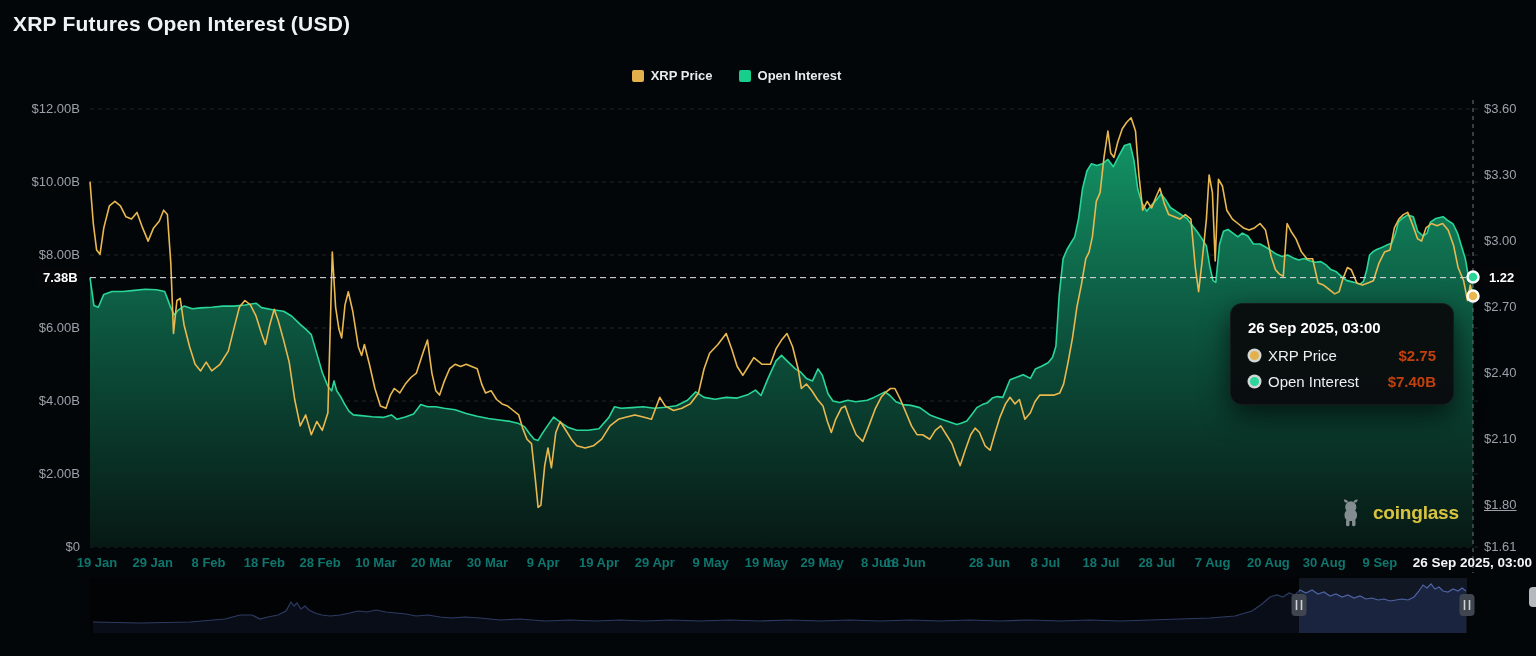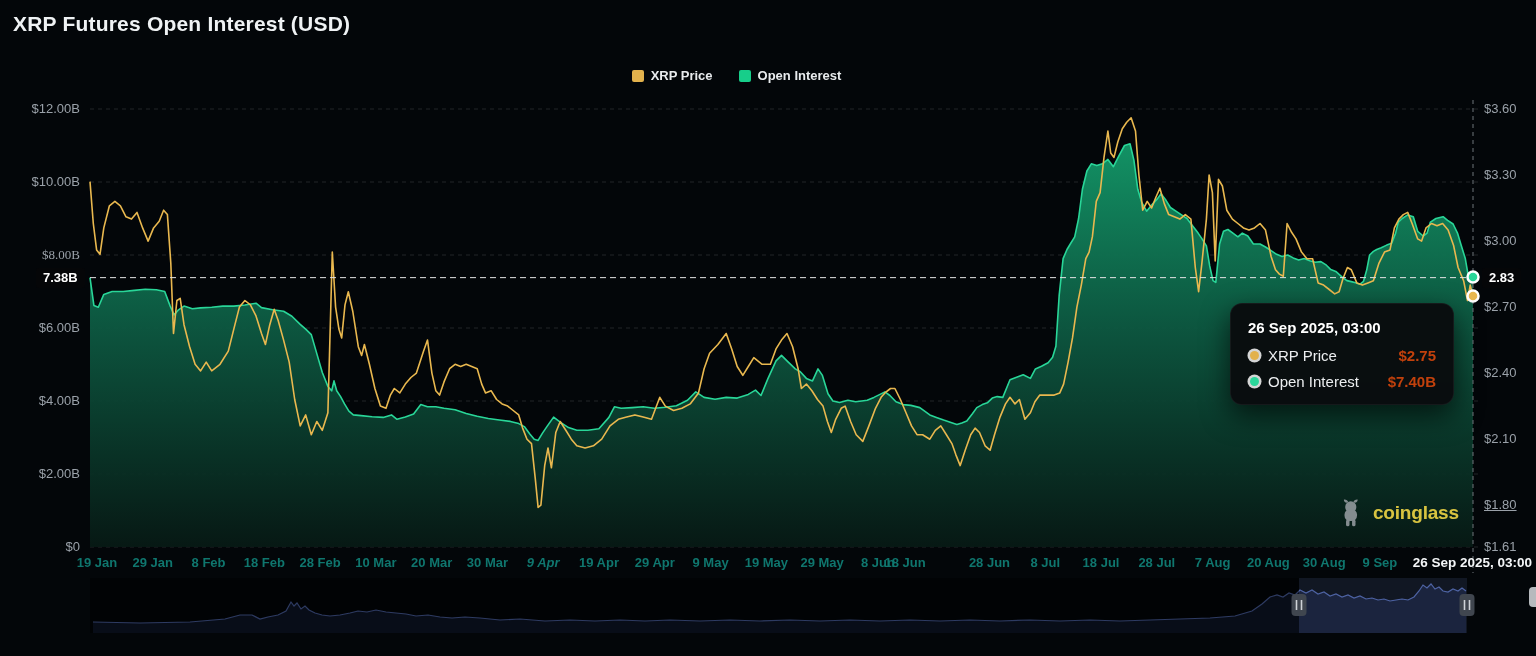--- a/index.html
+++ b/index.html
@@ -88,21 +88,21 @@
       </g>
     <g id="markers">
         <circle cx="1473" cy="276.9" r="5.5" fill="#29d698" stroke="#ffffff" stroke-width="2.5"></circle>
         <circle cx="1473" cy="296.0854271356784" r="5.5" fill="#e9b84f" stroke="#ffffff" stroke-width="2.5"></circle>
       </g>
   </svg>
 
   <div id="ylabs-left">
       <div class="ylab left" style="top: 101px;">$12.00B</div>
       <div class="ylab left" style="top: 174px;">$10.00B</div>
-      <div class="ylab left" style="top: 247px; font-family: Liberation Serif, serif;">$8.00B</div>
+      <div class="ylab left" style="top: 247px;">$8.00B</div>
       <div class="ylab left" style="top: 320px;">$6.00B</div>
       <div class="ylab left" style="top: 393px;">$4.00B</div>
       <div class="ylab left" style="top: 466px;">$2.00B</div>
       <div class="ylab left" style="top: 539px;">$0</div>
     </div>
   <div id="ylabs-right">
       <div class="ylab right" style="top: 101px;">$3.60</div>
       <div class="ylab right" style="top: 167.03px;">$3.30</div>
       <div class="ylab right" style="top: 233.06px;">$3.00</div>
       <div class="ylab right" style="top: 299.09px;">$2.70</div>
@@ -113,41 +113,41 @@
     </div>
   <div id="xlabs">
       <div class="xlab" style="left: 52px;">19 Jan</div>
       <div class="xlab" style="left: 107.78px;">29 Jan</div>
       <div class="xlab" style="left: 163.56px;">8 Feb</div>
       <div class="xlab" style="left: 219.34px;">18 Feb</div>
       <div class="xlab" style="left: 275.12px;">28 Feb</div>
       <div class="xlab" style="left: 330.9px;">10 Mar</div>
       <div class="xlab" style="left: 386.68px;">20 Mar</div>
       <div class="xlab" style="left: 442.46px;">30 Mar</div>
-      <div class="xlab" style="left: 498.24px; font-style: italic;">9 Apr</div>
+      <div class="xlab" style="left: 498.24px;">9 Apr</div>
       <div class="xlab" style="left: 554.02px;">19 Apr</div>
       <div class="xlab" style="left: 609.8px;">29 Apr</div>
       <div class="xlab" style="left: 665.58px;">9 May</div>
       <div class="xlab" style="left: 721.36px;">19 May</div>
       <div class="xlab" style="left: 777.14px;">29 May</div>
       <div class="xlab" style="left: 832.92px;">8 Jun</div>
       <div class="xlab" style="left: 860px;">18 Jun</div>
       <div class="xlab" style="left: 944.48px;">28 Jun</div>
       <div class="xlab" style="left: 1000.26px;">8 Jul</div>
       <div class="xlab" style="left: 1056.04px;">18 Jul</div>
       <div class="xlab" style="left: 1111.82px;">28 Jul</div>
       <div class="xlab" style="left: 1167.6px;">7 Aug</div>
       <div class="xlab" style="left: 1223.38px;">20 Aug</div>
       <div class="xlab" style="left: 1279.16px;">30 Aug</div>
       <div class="xlab" style="left: 1334.94px;">9 Sep</div>
     </div>
   <div class="xlab-last">26 Sep 2025, 03:00</div>
 
   <div class="curbox left">7.38B</div>
-  <div class="curbox right">2.83</div>
+  <div class="curbox right">1.22</div>
 
   <div class="tooltip">
     <div class="tt-head">26 Sep 2025, 03:00</div>
     <div class="tt-row">
       <span class="tt-dot" id="ttd-price" style="background: rgb(226, 177, 76);"></span>
       <span>XRP Price</span>
       <span class="tt-val">$2.75</span>
     </div>
     <div class="tt-row">
       <span class="tt-dot" id="ttd-oi" style="background: rgb(43, 215, 155);"></span>

